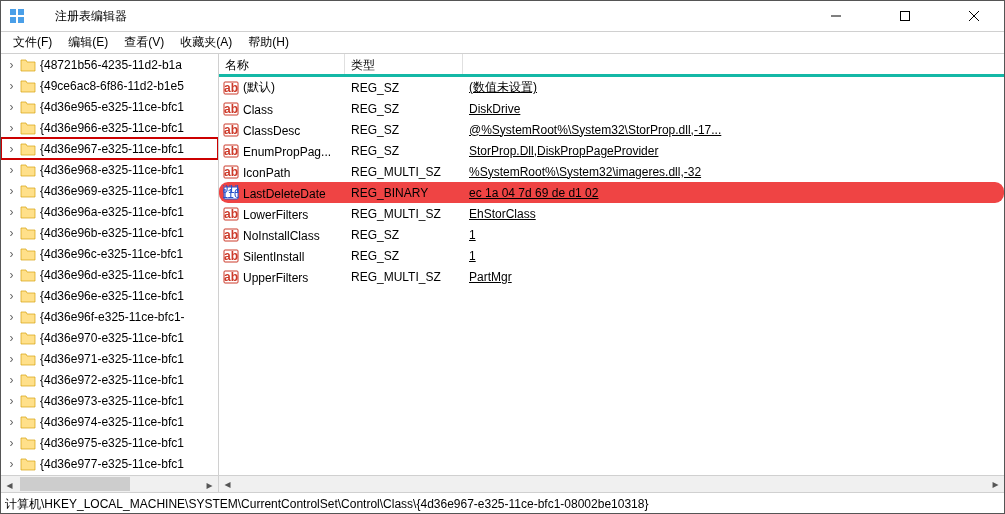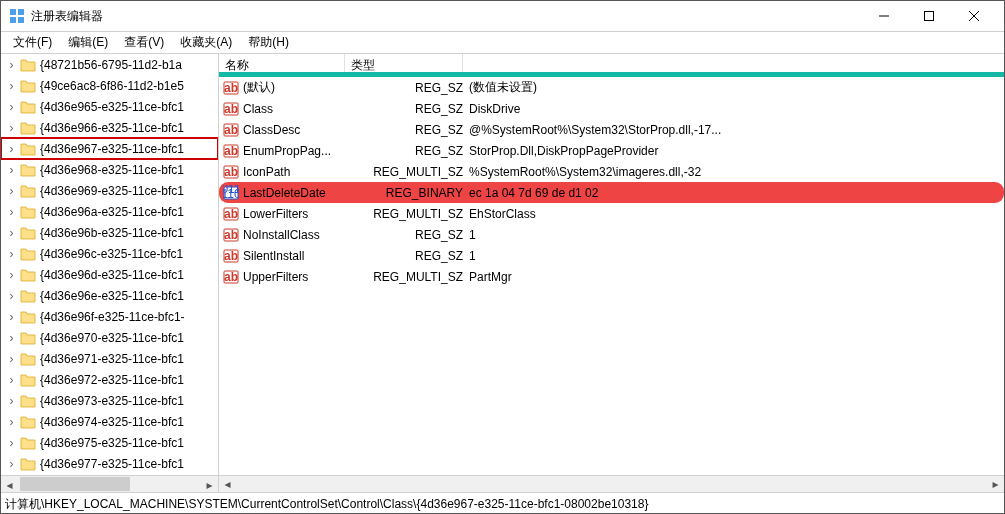--- a/index.html
+++ b/index.html
@@ -1,48 +1,48 @@
 <!DOCTYPE html>
 <html><head>
 <meta charset="utf-8">
 <style>
 * { margin: 0; padding: 0; box-sizing: border-box; font-family: "Microsoft YaHei", "Segoe UI", Tahoma, sans-serif; font-size: 12px; }
 html, body { height: 100%; overflow: hidden; }
 .window { width: 1005px; height: 514px; display: flex; flex-direction: column; background: #fff; border: 1px solid #555; }
-.titlebar { height: 31px; display: flex; align-items: center; padding: 0 8px; border-bottom: 1px solid #d0d0d0; }
+.titlebar { height: 31px; display: flex; align-items: center; padding: 0 8px; border-bottom: 1px solid #d0d0d0; gap: 24px; }
 .titlebar .icon { width: 16px; height: 16px; margin-right: 6px; }
 .titlebar .title { flex: 1; }
 .titlebar .btn { width: 45px; height: 30px; display: flex; align-items: center; justify-content: center; }
 .menubar { height: 22px; display: flex; align-items: flex-end; padding: 0 4px; border-bottom: 1px solid #d0d0d0; }
 .menubar > div { padding: 2px 8px; cursor: default; }
 .body { flex: 1; display: flex; overflow: hidden; }
 .tree-pane { width: 218px; border-right: 1px solid #d0d0d0; overflow: hidden; position: relative; }
 .tree { position: absolute; top: 0; left: 0; right: 0; bottom: 18px; overflow: hidden; }
 .tree-row { height: 21px; display: flex; align-items: center; padding-left: 4px; white-space: nowrap; cursor: default; }
 .tree-row .expander { width: 13px; height: 13px; display: flex; align-items: center; justify-content: center; margin-right: 2px; color: #666; font-size: 12px; }
 .tree-row .folder { width: 16px; height: 14px; margin-right: 4px; }
 .tree-row .label { }
 .tree-row.selected { outline: 2px solid #cc0000; outline-offset: -1px; }
 .tree-row.selected .label { color: #000000; }
 .hscroll { position: absolute; bottom: 0; left: 0; right: 0; height: 17px; background: #f0f0f0; border-top: 1px solid #d0d0d0; display: flex; }
 .hscroll .arrow { width: 17px; height: 17px; display:flex;align-items:center;justify-content:center;color:#555;}
 .hscroll .track { flex: 1; position: relative; }
 .hscroll .thumb { position: absolute; top: 1px; bottom: 1px; left: 2px; width: 60%; background: #cdcdcd; border-radius: 0; }
 .list-pane { flex: 1; display: flex; flex-direction: column; overflow: hidden; position: relative; }
-.list-header { height: 23px; display: flex; border-bottom: 5px solid #14b8a6; }
+.list-header { height: 23px; display: flex; border-bottom: 3px solid #14b8a6; }
 .list-header > div { padding: 3px 6px; border-right: 1px solid #e0e0e0; }
 .col-name { width: 126px; }
 .col-type { width: 118px; }
 .col-data { flex: 1; }
 .list-body { flex: 1; overflow: hidden; position: relative; }
 .list-row { height: 21px; display: flex; align-items: center; cursor: default; }
 .list-row.sel { background: #ef4444; border-radius: 9px; }
-.list-row .cell-name { width: 126px; display: flex; align-items: center; padding-left: 4px; }
-.list-row .cell-type { width: 118px; padding-left: 6px; text-align: right; }
-.list-row .cell-data { flex: 1; padding-left: 6px; white-space: nowrap; overflow: hidden; text-overflow: ellipsis; }
+.list-row .cell-name { width: 126px; display: flex; align-items: flex-end; padding-left: 4px; }
+.list-row .cell-type { width: 118px; padding-left: 6px; }
+.list-row .cell-data { flex: 1; padding-left: 6px; white-space: nowrap; overflow: hidden; text-overflow: ellipsis; text-decoration: underline; }
 .valicon { width: 16px; height: 16px; margin-right: 4px; flex-shrink: 0; }
 .statusbar { height: 21px; border-top: 1px solid #d0d0d0; display: flex; align-items: flex-end; padding: 0 4px; font-size: 12px; }
 .list-hscroll { position: absolute; bottom: 0; left: 0; right: 0; height: 17px; background: #f0f0f0; border-top: 1px solid #d0d0d0; display:flex;}
 .list-hscroll .arrow{width:17px;display:flex;align-items:center;justify-content:center;color:#555;}
 .list-hscroll .track{flex:1;}
 </style>
 </head>
 <body>
 
 <div class="window">
@@ -83,21 +83,21 @@
 
   <div class="body">
 
     <div class="tree-pane">
       <div class="tree" id="tree">
           <div class="tree-row">
             <span class="expander">›</span>
             <svg class="folder" viewBox="0 0 16 14">
               <path d="M1 2h5l1 2h8v9H1z" fill="#ffe08a" stroke="#d6a20b" stroke-width="0.7"></path>
             </svg>
-            <span class="label">{48721b56-6795-11d2-b1a</span>
+            <span class="label">{48721b56-4235-11d2-b1a</span>
           </div>
           <div class="tree-row">
             <span class="expander">›</span>
             <svg class="folder" viewBox="0 0 16 14">
               <path d="M1 2h5l1 2h8v9H1z" fill="#ffe08a" stroke="#d6a20b" stroke-width="0.7"></path>
             </svg>
             <span class="label">{49ce6ac8-6f86-11d2-b1e5</span>
           </div>
           <div class="tree-row">
             <span class="expander">›</span>

